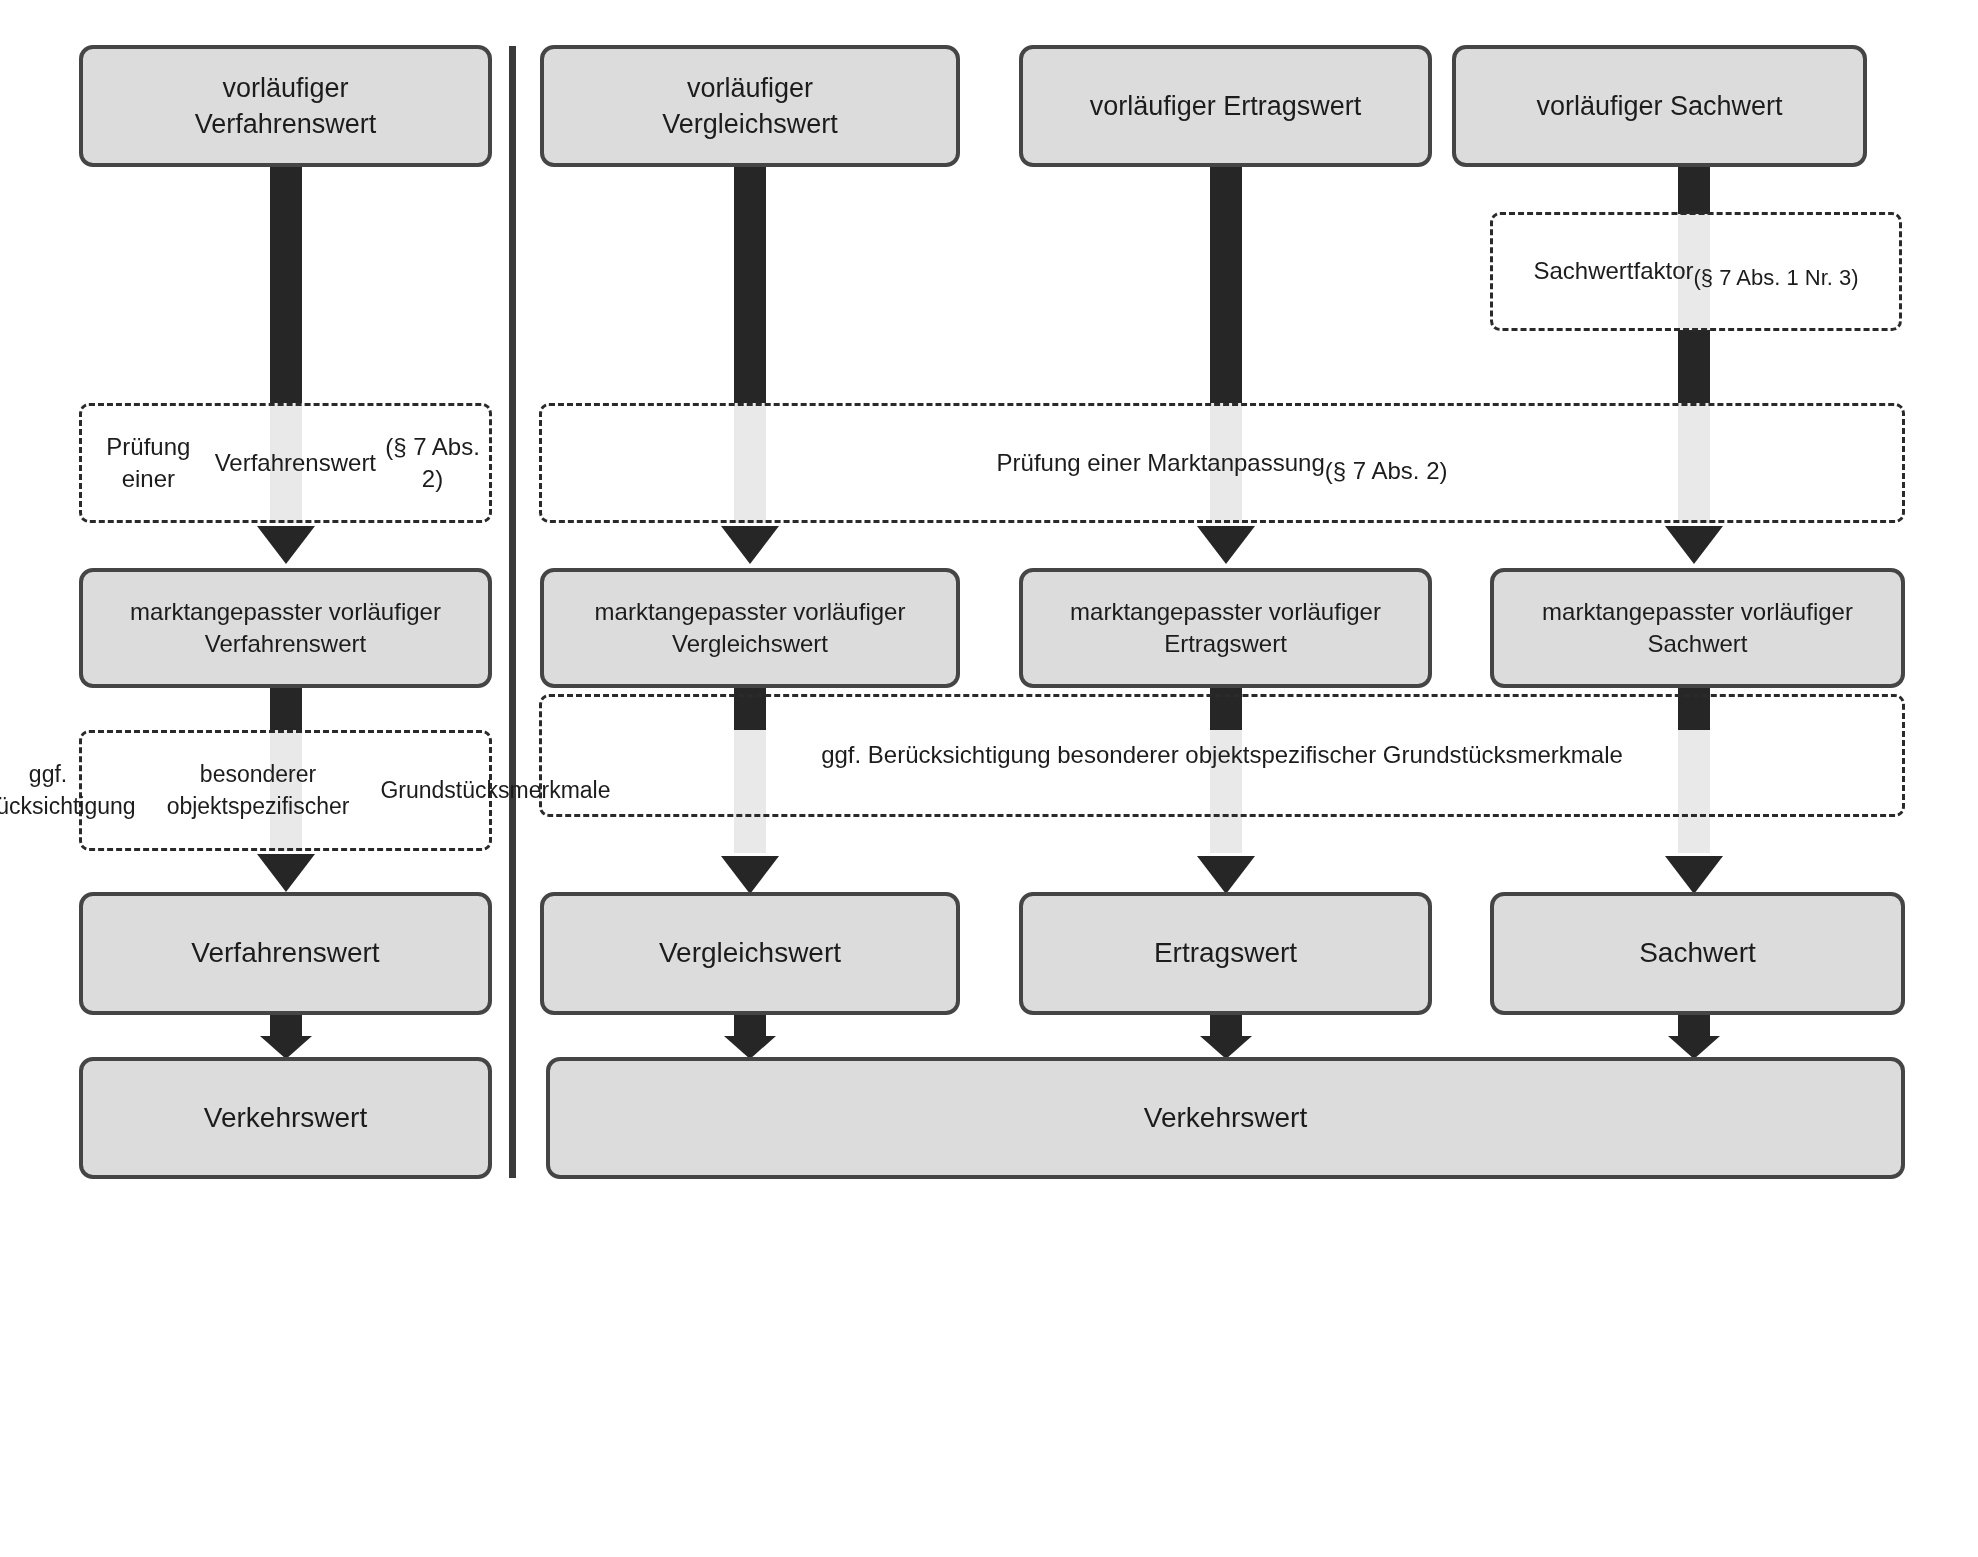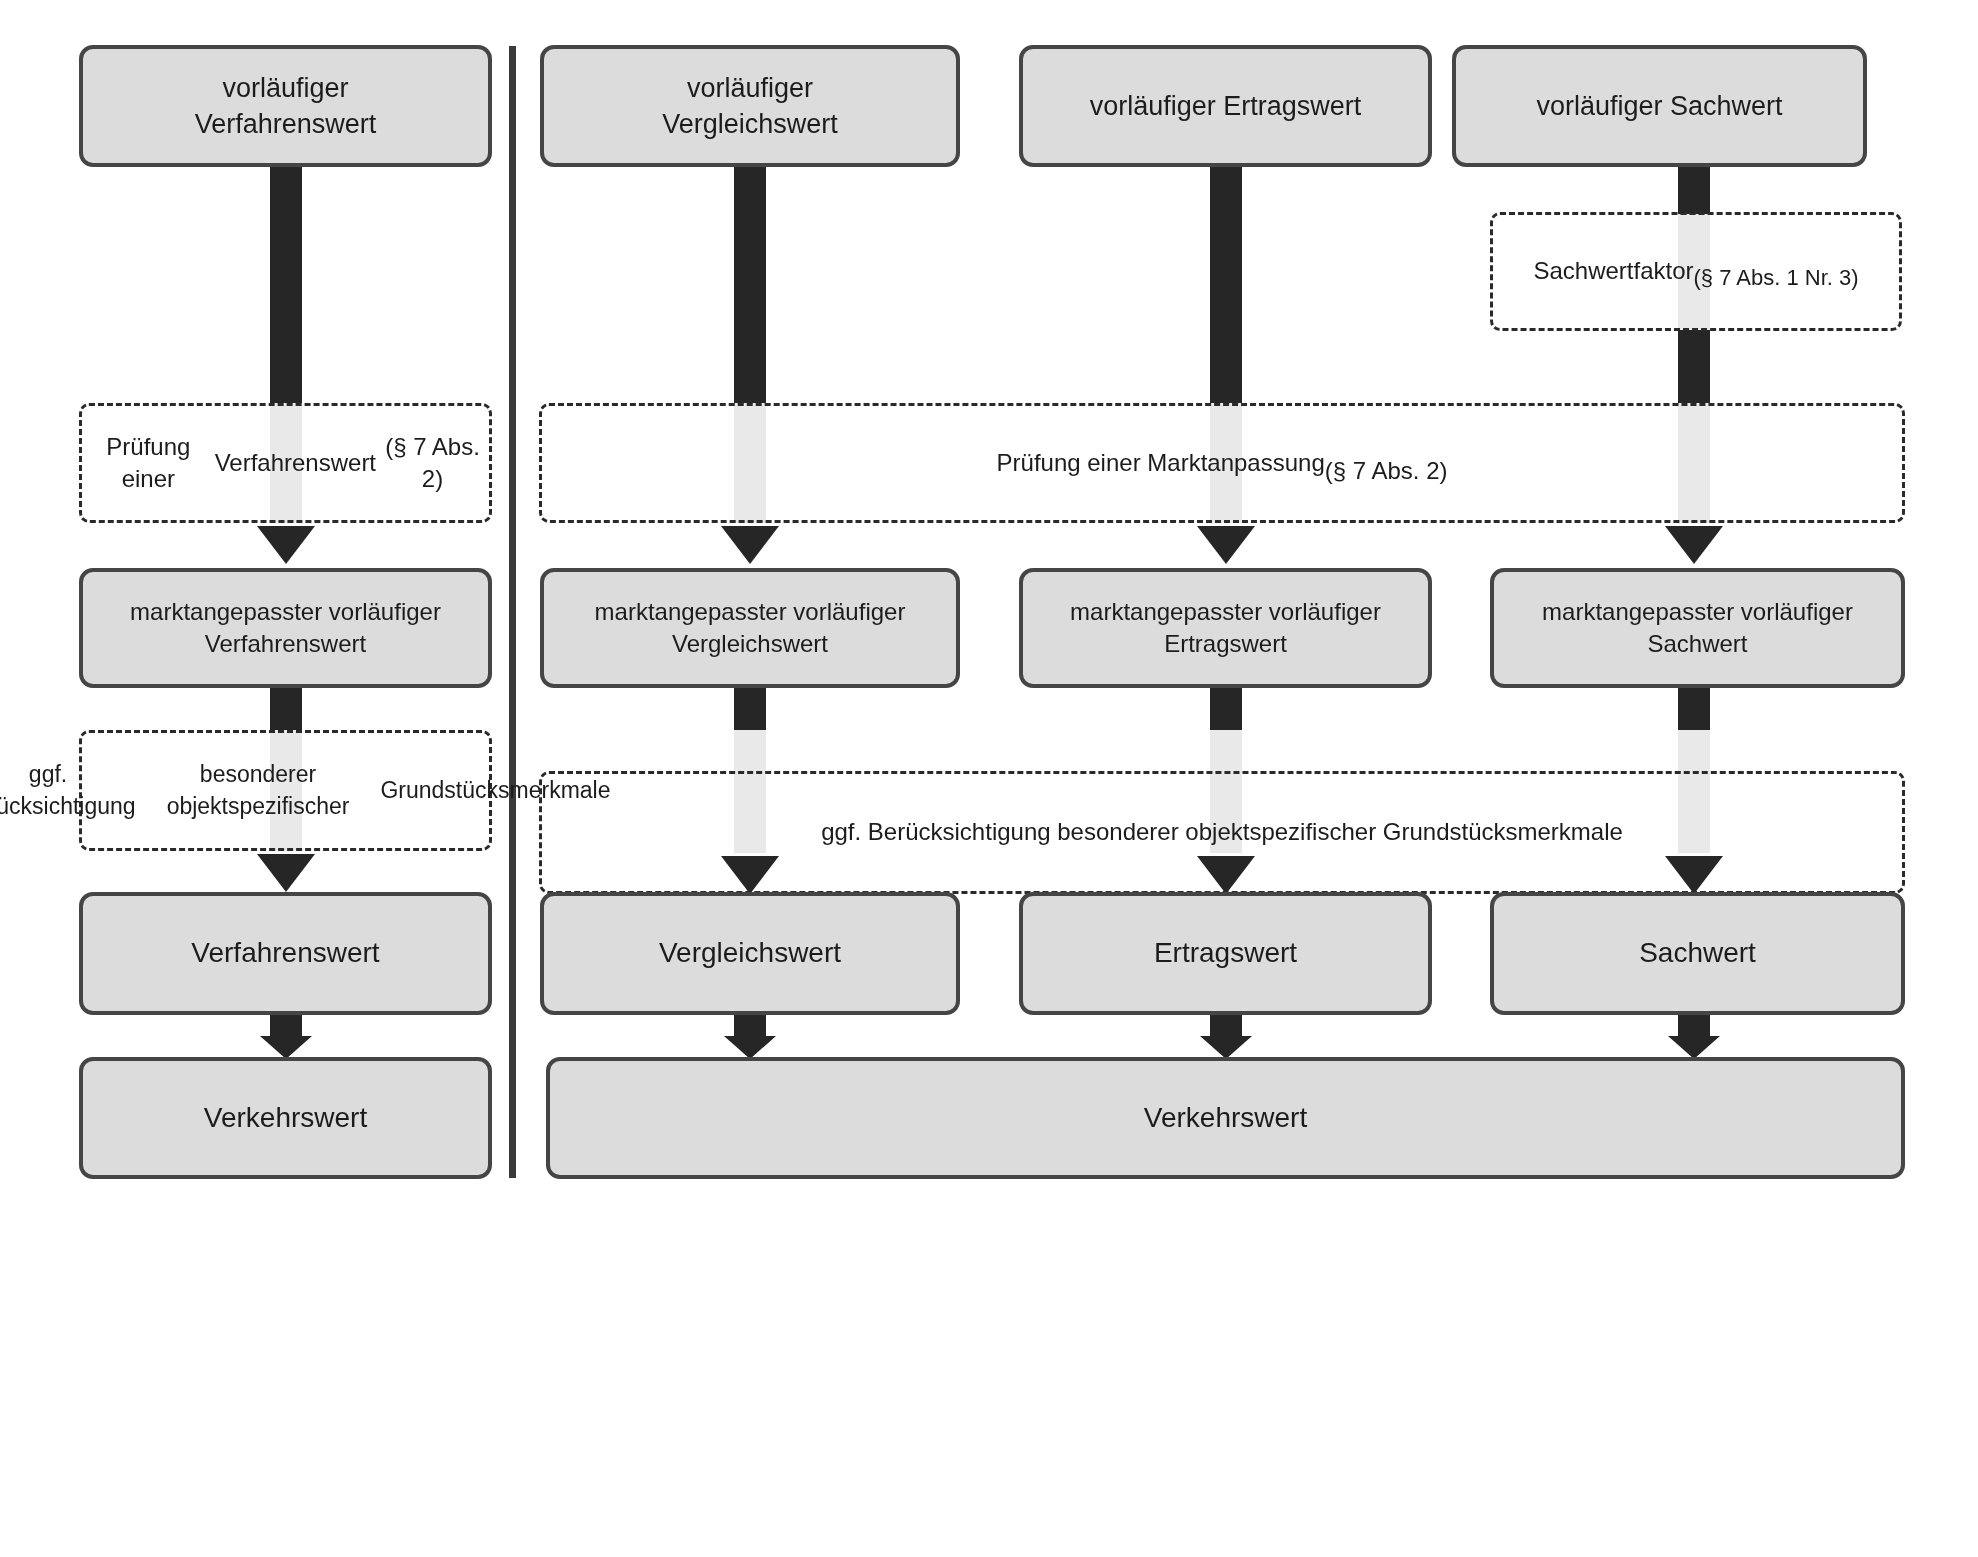--- a/index.html
+++ b/index.html
@@ -144,21 +144,21 @@
   <div class="box fs-mid" style="left:1019px; top:568px; width:413px; height:120px;">
     <div>marktangepasster vorläufiger</div>
     <div>Ertragswert</div>
   </div>
 
   <div class="box fs-mid" style="left:1490px; top:568px; width:415px; height:120px;">
     <div>marktangepasster vorläufiger</div>
     <div>Sachwert</div>
   </div>
 
-  <div class="dashedbox fs-mid" style="left:539px; top:771px; width:1366px; height:123px;text-align:right;">
+  <div class="dashedbox fs-mid" style="left:539px; top:694px; width:1366px; height:123px;text-align:right;">
     <div>ggf. Berücksichtigung besonderer objektspezifischer Grundstücksmerkmale</div>
   </div>
 
   <div class="box fs-val" style="left:540px; top:892px; width:420px; height:123px;">
     <div>Vergleichswert</div>
   </div>
 
   <div class="box fs-val" style="left:1019px; top:892px; width:413px; height:123px;">
     <div>Ertragswert</div>
   </div>

